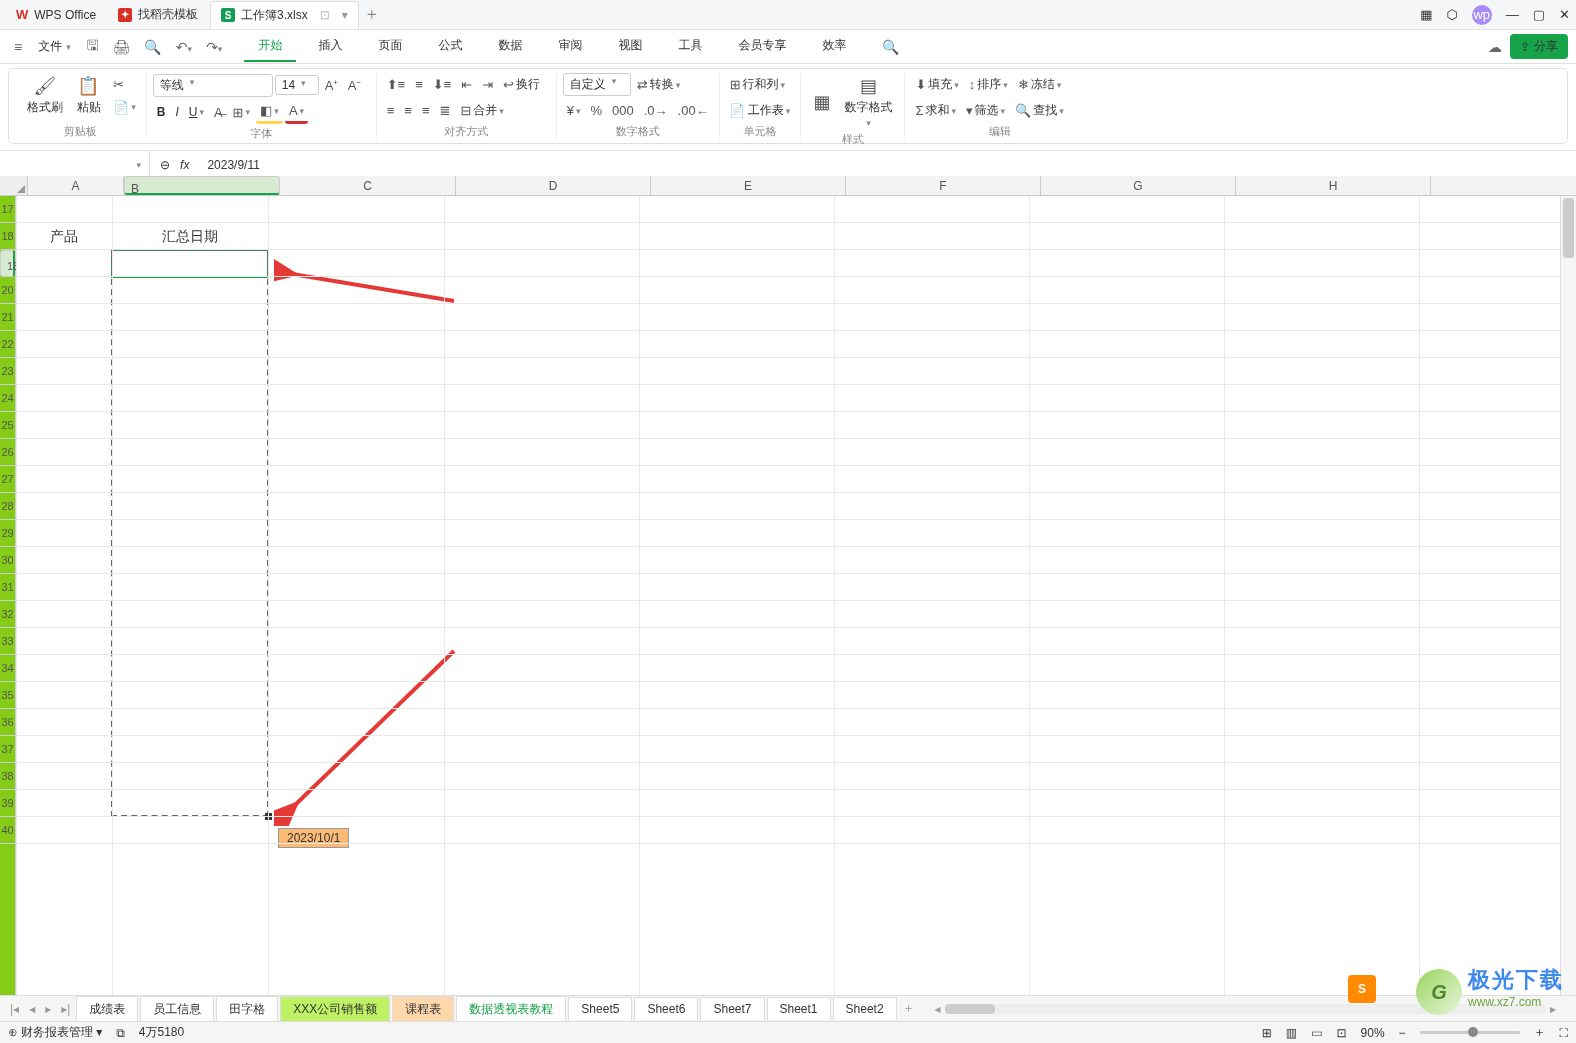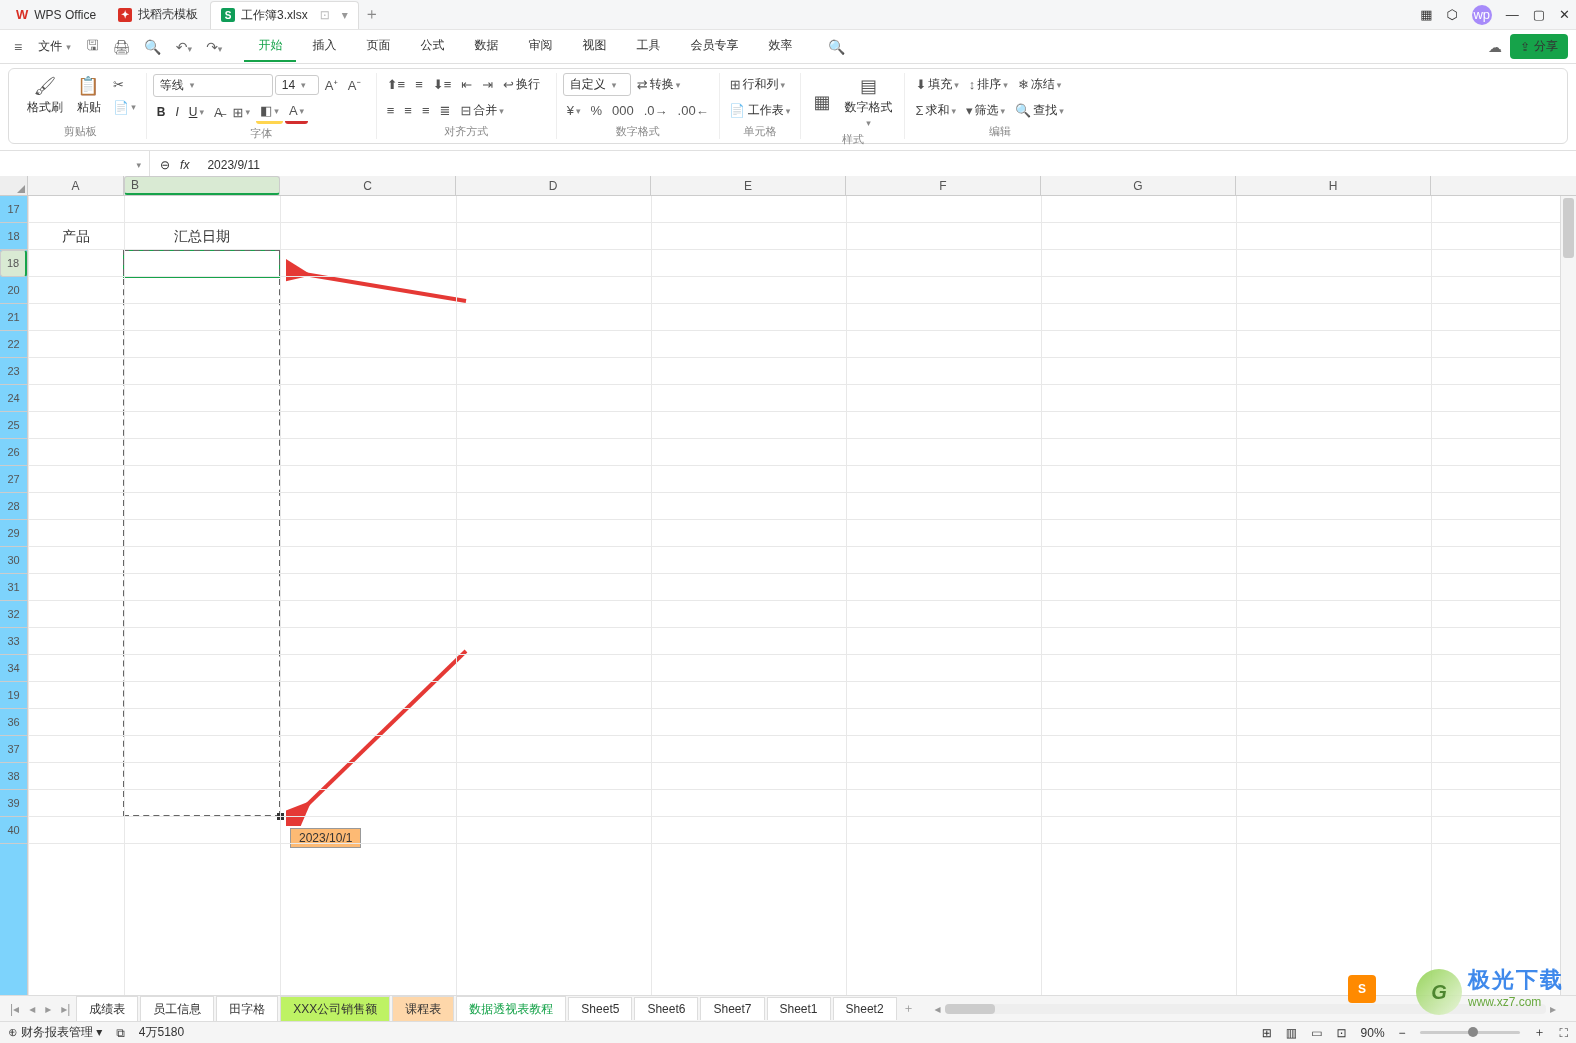--- a/index.html
+++ b/index.html
@@ -15,53 +15,53 @@
 .close-x{color:#999;margin-left:6px;font-size:12px}
 .plus-tab{width:22px;text-align:center;color:#888;font-size:16px}
 .spacer{flex:1}
 .win-btns{display:flex;gap:14px;align-items:center;color:#666}
 .win-btns span{font-size:13px}
 .avatar{width:20px;height:20px;border-radius:50%;background:#a78bfa;color:#fff;display:flex;align-items:center;justify-content:center;font-size:9px}
 
 .menubar{height:34px;display:flex;align-items:center;border-bottom:1px solid #e0e0e0;padding:0 8px;gap:2px}
 .menubar .file-btn{display:flex;align-items:center;gap:4px;padding:4px 8px}
 .menubar .qbtn{padding:4px 6px;color:#666;font-size:14px}
-.menubar .tabs{display:flex;margin-left:14px;gap:2px}
+.menubar .tabs{display:flex;margin-left:14px;gap:8px}
 .menubar .tab{padding:6px 14px;cursor:pointer}
 .menubar .tab.active{color:#16a34a;border-bottom:2px solid #16a34a;font-weight:500}
 .menubar .search-ico{margin-left:20px;color:#888;font-size:14px}
 .share-btn{background:#16a34a;color:#fff;padding:4px 10px;border-radius:4px;display:flex;align-items:center;gap:4px}
 
 .ribbon{height:76px;border:1px solid #ddd;border-radius:6px;margin:4px 8px 6px 8px;display:flex;padding:4px 6px;background:#fff}
 .rgroup{display:flex;flex-direction:column;justify-content:space-between;padding:0 6px;position:relative}
 .rgroup+.rgroup{border-left:1px solid #eee}
 .rgroup .tools{display:flex;gap:2px;align-items:center;flex-wrap:wrap}
 .rgroup .label{font-size:11px;color:#888;text-align:center;margin-top:2px}
 .tbtn{padding:3px 4px;color:#555;font-size:13px;display:inline-flex;align-items:center;gap:2px;border-radius:3px;white-space:nowrap}
 .vbtn{display:flex;flex-direction:column;align-items:center;padding:2px 6px;gap:2px}
 .vbtn .ico{font-size:18px;color:#555}
-.sel{border:1px solid #ccc;border-radius:3px;padding:2px 6px;display:flex;align-items:center;gap:6px;background:#fff}
+.sel{border:1px solid #ccc;border-radius:3px;padding:2px 6px;display:flex;align-items:flex-start;gap:6px;background:#fff}
 .caret{font-size:9px;color:#888}
 .row2{display:flex;gap:2px;align-items:center;margin-top:3px}
 
 .fxbar{height:30px;display:flex;align-items:center;border-top:1px solid #e0e0e0;border-bottom:1px solid #e0e0e0;background:#fff}
 .namebox{width:150px;border-right:1px solid #e0e0e0;padding:0 8px;display:flex;align-items:center;justify-content:space-between;height:100%}
 .fxctrls{display:flex;align-items:center;gap:10px;padding:0 10px;color:#888}
 .fxinput{flex:1;padding:0 8px}
 
 .sheet-area{position:absolute;top:176px;left:0;right:0;bottom:48px;background:#fff;display:flex;flex-direction:column}
 .colheads{display:flex;height:20px;background:#f3f3f3;border-bottom:1px solid #ccc}
 .corner{width:28px;border-right:1px solid #ccc;background:#eee;position:relative}
 .corner::after{content:"";position:absolute;right:2px;bottom:2px;border:4px solid transparent;border-right-color:#999;border-bottom-color:#999}
 .ch{border-right:1px solid #ccc;text-align:center;line-height:20px;color:#555}
 .ch.A{width:96px}.ch.B{width:156px}.ch.C{width:176px}.ch.wide{width:195px}
 .ch.sel{background:#d9ead3;border-bottom:2px solid #16a34a}
 
 .gridwrap{flex:1;display:flex;overflow:hidden;position:relative}
-.rowheads{width:28px;background:#7dd3fc;border-right:1px solid #ccc}
+.rowheads{width:16px;background:#84cc16;border-right:1px solid #ccc}
 .rh{height:27px;border-bottom:1px solid #ccc;text-align:center;line-height:27px;color:#555;font-size:11px}
 .rh.sel{background:#d9ead3;border-right:2px solid #16a34a}
 .grid{flex:1;position:relative;background:#fff}
 .gcol{position:absolute;top:0;bottom:0;border-right:1px solid #e8e8e8}
 .grow{position:absolute;left:0;right:0;border-bottom:1px solid #e8e8e8;height:27px}
 .cell{position:absolute;display:flex;align-items:center;justify-content:center;font-size:14px}
 
 .sel-cell{position:absolute;border:2px solid #16a34a;background:#fff}
 .marquee{position:absolute;border:2px dashed #666}
 .fill-handle{position:absolute;width:7px;height:7px;background:#333;cursor:crosshair}
@@ -319,21 +319,21 @@
         <div class="rh">25</div>
         <div class="rh">26</div>
         <div class="rh">27</div>
         <div class="rh">28</div>
         <div class="rh">29</div>
         <div class="rh">30</div>
         <div class="rh">31</div>
         <div class="rh">32</div>
         <div class="rh">33</div>
         <div class="rh">34</div>
-        <div class="rh">19</div>
+        <div class="rh">35</div>
         <div class="rh">36</div>
         <div class="rh">37</div>
         <div class="rh">38</div>
         <div class="rh">39</div>
         <div class="rh">40</div>
       </div>
     <div class="grid" id="grid">
 
       <div class="cell" style="left:0;top:27px;width:96px;height:27px">产品</div>
       <div class="cell" style="left:96px;top:27px;width:156px;height:27px">汇总日期</div>

